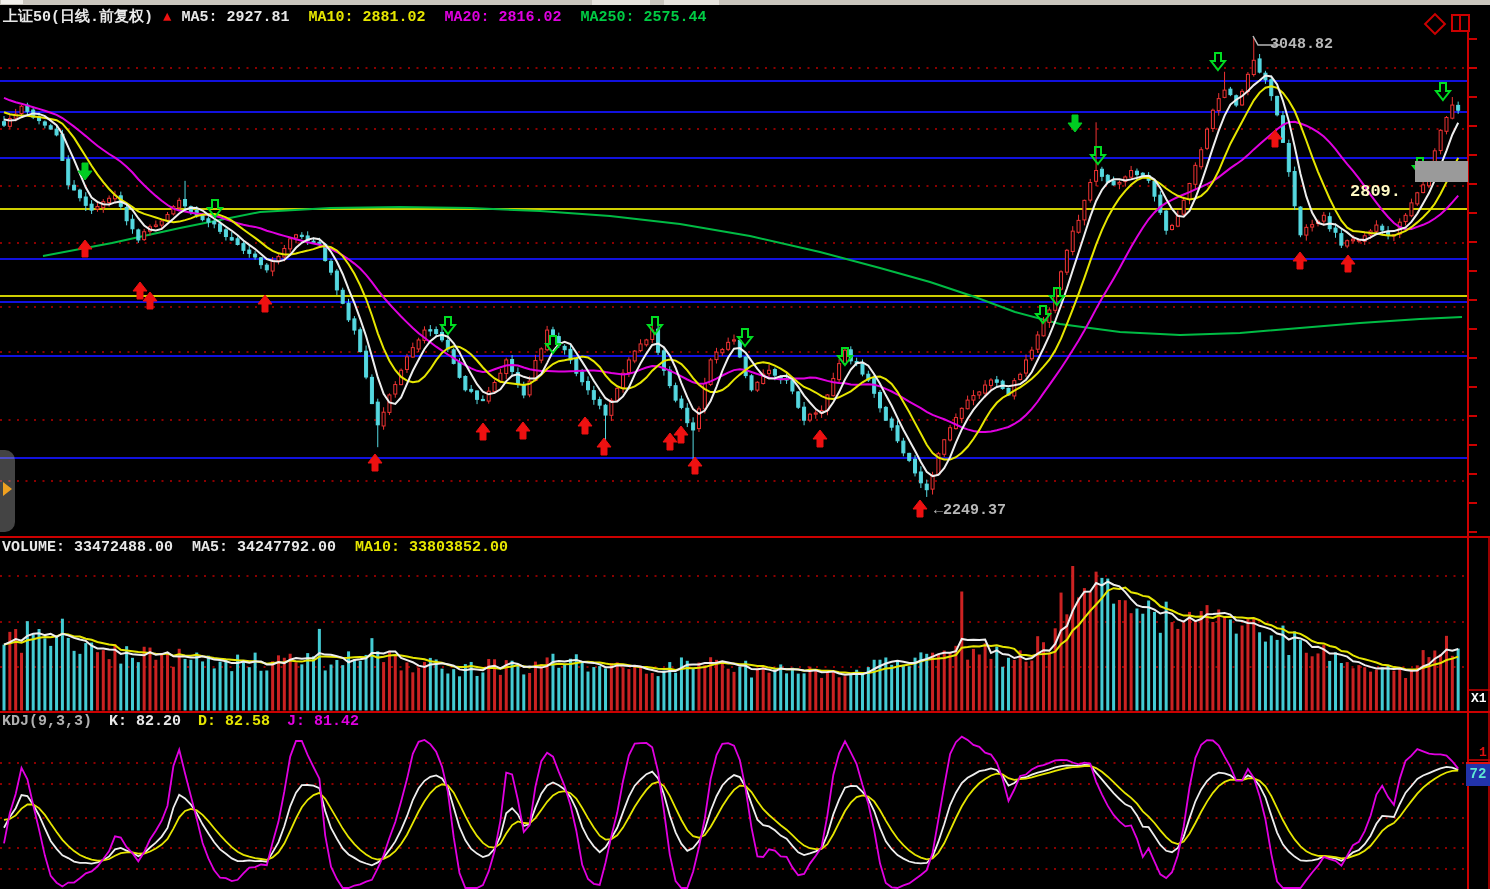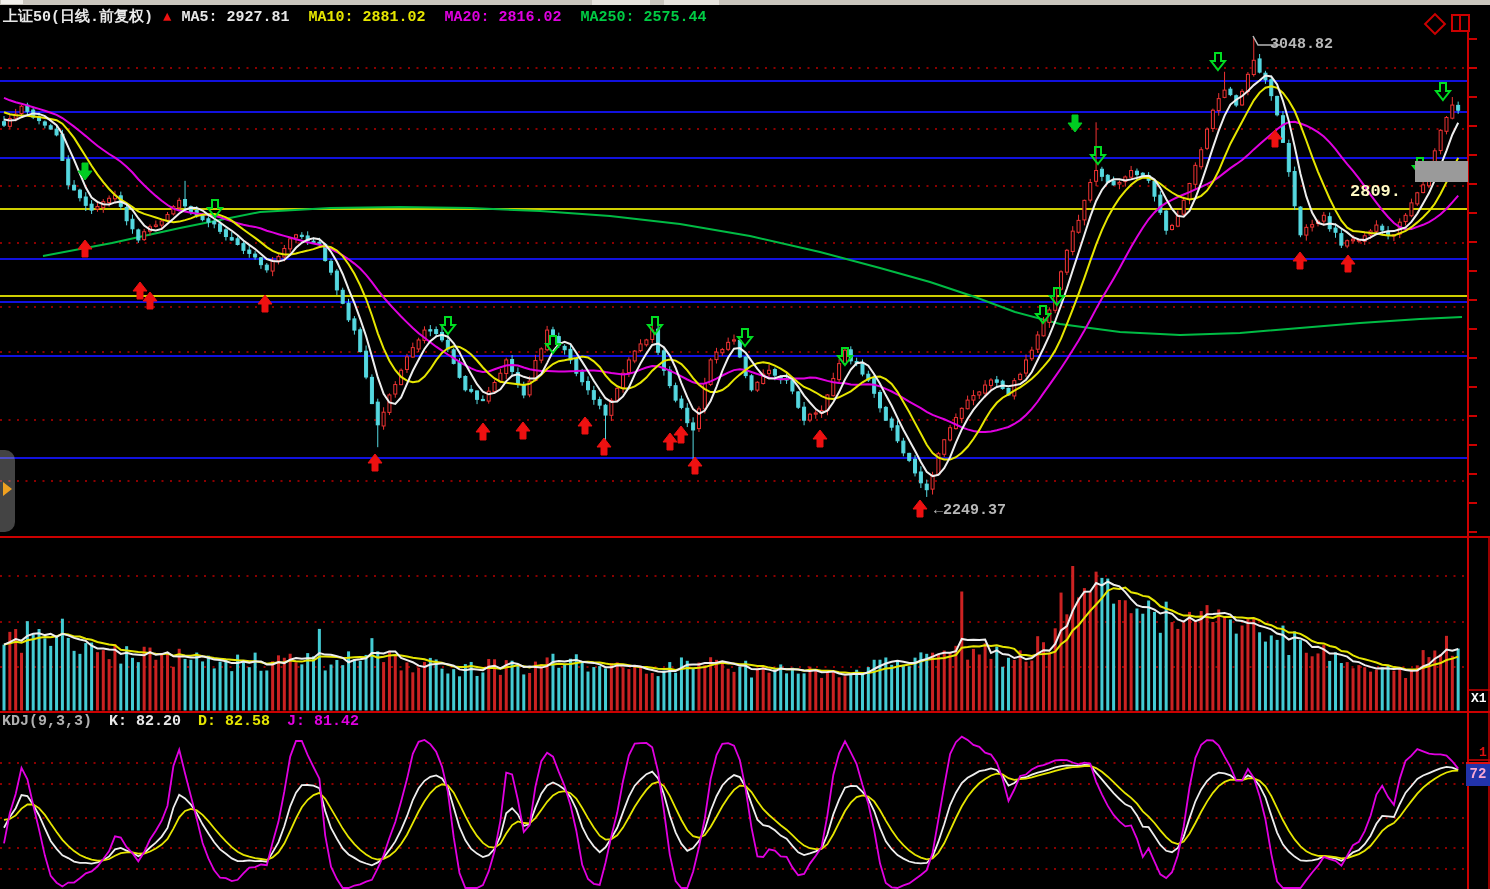--- a/index.html
+++ b/index.html
@@ -17,21 +17,21 @@
   .volhdr{position:absolute;top:539px;left:2px;font-size:15px;font-weight:bold;white-space:nowrap;}
   .volhdr span{margin-right:10px;}
   .kdjhdr{position:absolute;top:713px;left:2px;font-size:15px;font-weight:bold;white-space:nowrap;}
   .kdjhdr span{margin-right:8px;}
   .anno{position:absolute;font-size:15px;font-weight:bold;color:#b8b8b8;white-space:nowrap;}
   .pricebox{position:absolute;left:1415px;top:161px;width:53px;height:21px;background:#9a9a9a;}
   .pricetext{position:absolute;left:1350px;top:182px;font-size:17px;font-weight:bold;color:#fef9c3;}
   .x1label{position:absolute;left:1471px;top:691px;font-size:13px;font-weight:bold;color:#ffffff;}
   .kdjone{position:absolute;left:1479px;top:745px;font-size:13px;font-weight:bold;color:#dd1111;}
   .kdjtag{position:absolute;left:1466px;top:762px;width:24px;height:22px;background:#2233aa;
-          border-top:2px solid #dd1111;color:#f9a8d4;font-size:14px;font-weight:bold;
+          border-top:2px solid #dd1111;color:#5eead4;font-size:14px;font-weight:bold;
           text-align:center;line-height:21px;}
   .icon-diamond{position:absolute;left:1427px;top:16px;width:12px;height:12px;
           border:2px solid #cc0000;transform:rotate(45deg);}
   .icon-split{position:absolute;left:1451px;top:14px;width:15px;height:14px;border:2px solid #cc0000;}
   .icon-split .mid{position:absolute;left:6px;top:0;width:2px;height:14px;background:#cc0000;}
   .left-handle{position:absolute;left:0;top:450px;width:15px;height:82px;
           background:rgba(170,170,170,0.40);border-radius:0 10px 10px 0;}
   .left-handle .tri{position:absolute;left:3px;top:32px;width:0;height:0;
           border-top:7px solid transparent;border-bottom:7px solid transparent;
           border-left:9px solid #f0a020;}
@@ -891,20 +891,25 @@
       <path d="M1443,100 L1450,91 L1446,91 L1446,83 L1440,83 L1440,91 L1436,91 Z" fill="none" stroke="#00dd22" stroke-width="2"></path>
     </svg>
 
   <div class="hdr">
     <span class="w">上证50(日线.前复权)</span><span class="arrow-up-glyph">▲</span><span class="w">MA5: 2927.81</span>
     <span class="y">MA10: 2881.02</span>
     <span class="m">MA20: 2816.02</span>
     <span class="g">MA250: 2575.44</span>
   </div>
 
+  <div class="volhdr">
+    <span class="w">VOLUME: 33472488.00</span>
+    <span class="w">MA5: 34247792.00</span>
+    <span class="y">MA10: 33803852.00</span>
+  </div>
 
   <div class="kdjhdr">
     <span class="gray">KDJ(9,3,3)</span>
     <span class="w">K: 82.20</span>
     <span class="y">D: 82.58</span>
     <span class="m">J: 81.42</span>
   </div>
 
   <div class="anno" id="anno-high" style="left: 1270px; top: 36px; text-align: right;">3048.82</div>
   <div class="anno" id="anno-low" style="left: 934px; top: 502px;">←2249.37</div>

